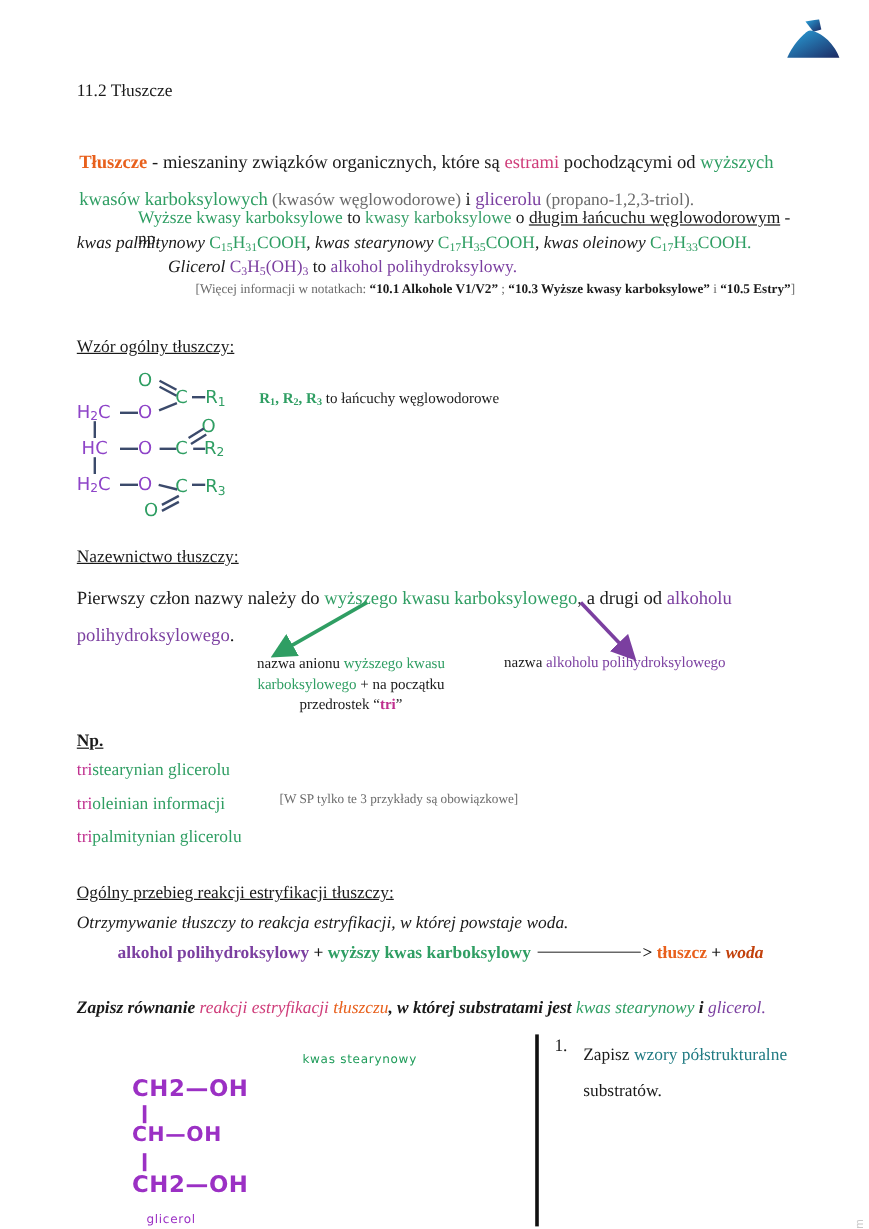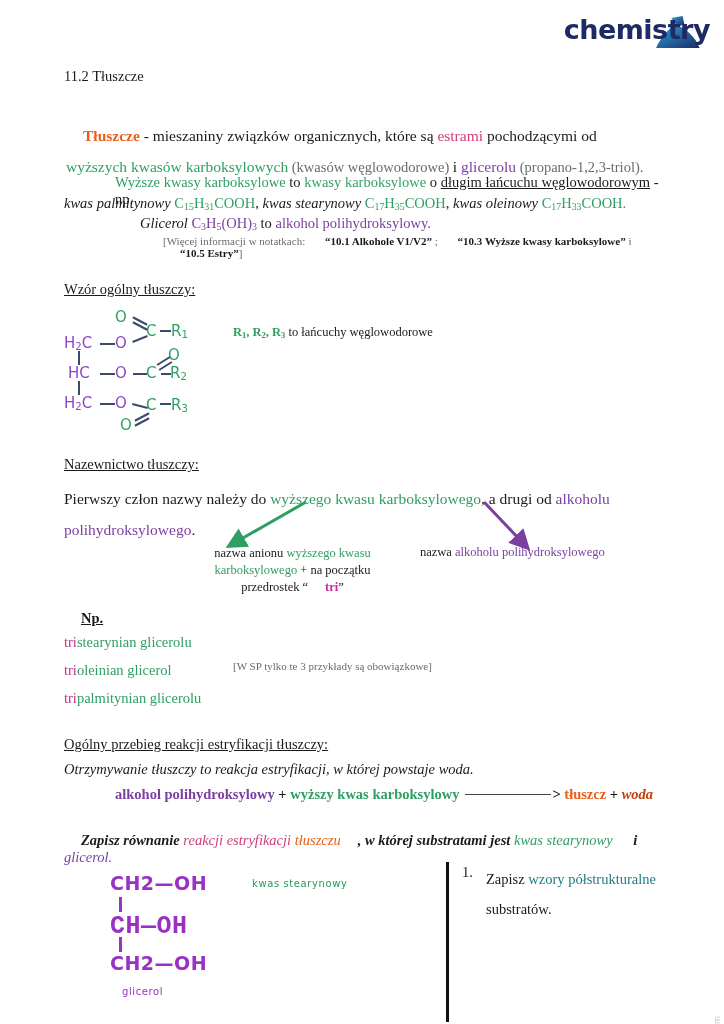--- a/index.html
+++ b/index.html
@@ -56,21 +56,21 @@
   }
 
   
   .blk { position: absolute; }
   .ser { font-family: "Liberation Serif", serif; }
   .t16 { font-size: 15.5px; }
   .t15 { font-size: 14.5px; }
   .t13 { font-size: 12.5px; }
   .t11 { font-size: 11px; }
   .ital { font-style: italic; }
-  .bold { font-weight: bold; margin-left: 17px; }
+  .bold { font-weight: bold; }
   .uline { text-decoration: underline; }
 
   .c-orange { color: #e8601c; }
   .c-green  { color: #2f9e63; }
   .c-green2 { color: #3aa06a; }
   .c-purple { color: #7b3fa0; }
   .c-magenta{ color: #c0308f; }
   .c-pink   { color: #cf3d7a; }
   .c-gray   { color: #6b6b6b; }
   .c-navy   { color: #c2410c; font-style: italic; }
@@ -152,21 +152,20 @@
     <defs>
       <linearGradient id="flaskGrad" x1="0" y1="0" x2="1" y2="1">
         <stop offset="0%" stop-color="#29a3dc"></stop>
         <stop offset="100%" stop-color="#1d2a63"></stop>
       </linearGradient>
     </defs>
     <path d="M26 2 L38 0 L40 9 L33 11 Z" fill="url(#flaskGrad)"></path>
     <path d="M30 10 C34 10 44 14 52 26 C55 31 56 34 56 34 L10 34 C10 34 14 24 22 16 C25 13 28 10 30 10 Z" fill="url(#flaskGrad)"></path>
   </svg>
   <div class="logo-text">
-    <span class="logo-chemistry">chemistry</span>
   </div>
 </div>
 
 <div class="blk ser t15" style="left:64px; top:68px;">11.2 Tłuszcze</div>
 
 <div class="blk ser t16" style="left:66px; top:120px; width:590px; line-height:31px;">
   <span class="c-orange bold">Tłuszcze</span><span> - </span><span>mieszaniny związków organicznych, które są </span><span class="c-pink">estrami</span><span> pochodzącymi od </span><span class="c-green">wyższych</span>
   <span class="c-green">kwasów karboksylowych</span><span class="c-gray t15"> (kwasów węglowodorowe) </span><span>i </span><span class="c-purple">glicerolu</span><span class="c-gray t15"> (propano-1,2,3-triol).</span>
 </div>
 
@@ -270,45 +269,45 @@
 <div class="blk ser t13" style="left:420px; top:545px; width:250px;">
   <span>nazwa </span><span class="c-purple">alkoholu polihydroksylowego</span>
 </div>
 
 <div class="blk ser t15 uline bold" style="left:64px; top:610px;">Np.</div>
 
 <div class="blk ser t15" style="left:64px; top:634px;">
   <span class="c-magenta">tri</span><span class="c-green">stearynian glicerolu</span>
 </div>
 <div class="blk ser t15" style="left:64px; top:662px;">
-  <span class="c-magenta">tri</span><span class="c-green">oleinian glicerol</span>
+  <span class="c-magenta">tri</span><span class="c-green">oleinian informacji</span>
 </div>
 <div class="blk ser t15" style="left:64px; top:690px;">
   <span class="c-magenta">tri</span><span class="c-green">palmitynian glicerolu</span>
 </div>
 
 <div class="blk ser t11 c-gray" style="left:233px; top:660px;">[W SP tylko te 3 przykłady są obowiązkowe]</div>
 
 <div class="blk ser t15 uline" style="left:64px; top:736px;">Ogólny przebieg reakcji estryfikacji tłuszczy:</div>
 
 <div class="blk ser t15 ital" style="left:64px; top:761px;">Otrzymywanie tłuszczy to reakcja estryfikacji, w której powstaje woda.</div>
 
 <div class="blk ser t15 bold" style="left:98px; top:786px; width:560px; white-space:nowrap;">
   <span class="c-purple">alkohol polihydroksylowy</span><span class="c-dark"> + </span><span class="c-green">wyższy kwas karboksylowy</span><span class="rxn-arrow"></span><span class="c-dark">&gt;</span> <span class="c-orange">tłuszcz</span><span class="c-dark"> + </span><span class="c-navy">woda</span>
 </div>
 
 <div class="blk ser t15 ital" style="left:64px; top:832px; width:600px;">
   <span class="bold">Zapisz równanie </span><span class="c-pink">reakcji estryfikacji </span><span class="c-orange">tłuszczu</span><span class="bold">, w której substratami jest </span><span class="c-green">kwas stearynowy</span><span class="bold"> i </span><span class="c-purple">glicerol.</span>
 </div>
 
 <div class="blk hand" style="left:110px; top:872px; width:130px;">
-  <div style="position:relative; height:110px;">
+  <div style="position:relative; height:110px;margin-top:24px;">
     <span class="hw-purple" style="position:absolute; left:0; top:0; font-size:19px;">CH2—OH</span>
     <div class="hw-bond-v" style="left:9px; top:25px; height:15px;"></div>
-    <span class="hw-purple" style="position:absolute; left:0; top:40px; font-size:25px;font-family:Liberation Mono, monospace;">CH—OH</span>
+    <span class="hw-purple" style="position:absolute; left:0; top:40px; font-size:17px;">CH—OH</span>
     <div class="hw-bond-v" style="left:9px; top:65px; height:15px;"></div>
     <span class="hw-purple" style="position:absolute; left:0; top:80px; font-size:19px;">CH2—OH</span>
   </div>
   <span class="hw-purple hw-small" style="position:relative; left:12px; top:-2px;">glicerol</span>
 </div>
 
 <div class="blk hand" style="left:248px; top:872px;">
   <div class="hw-green hw-small" style="margin-top:6px; margin-left:4px;">kwas stearynowy</div>
 </div>
 

